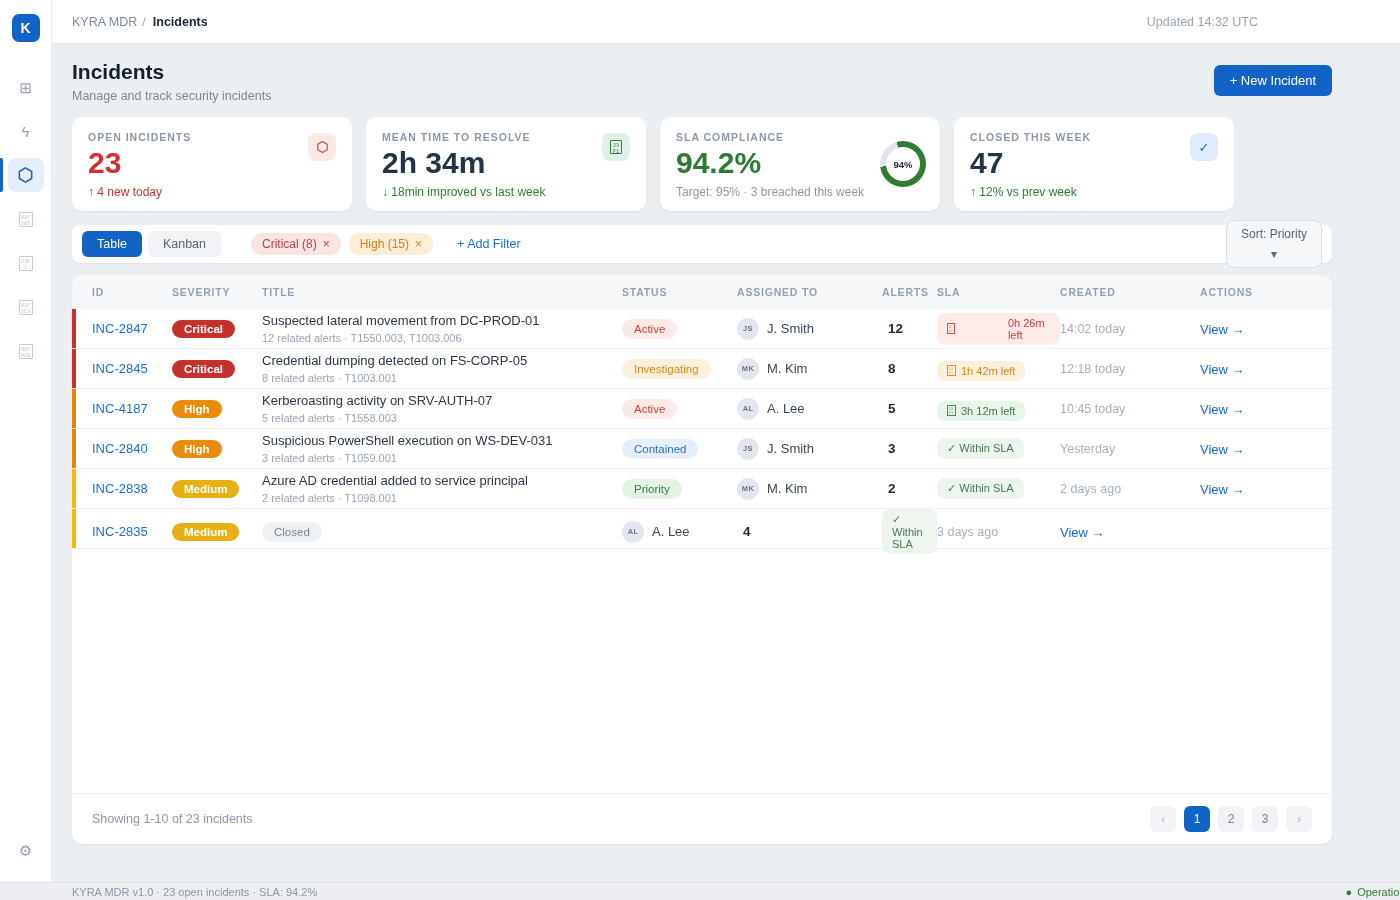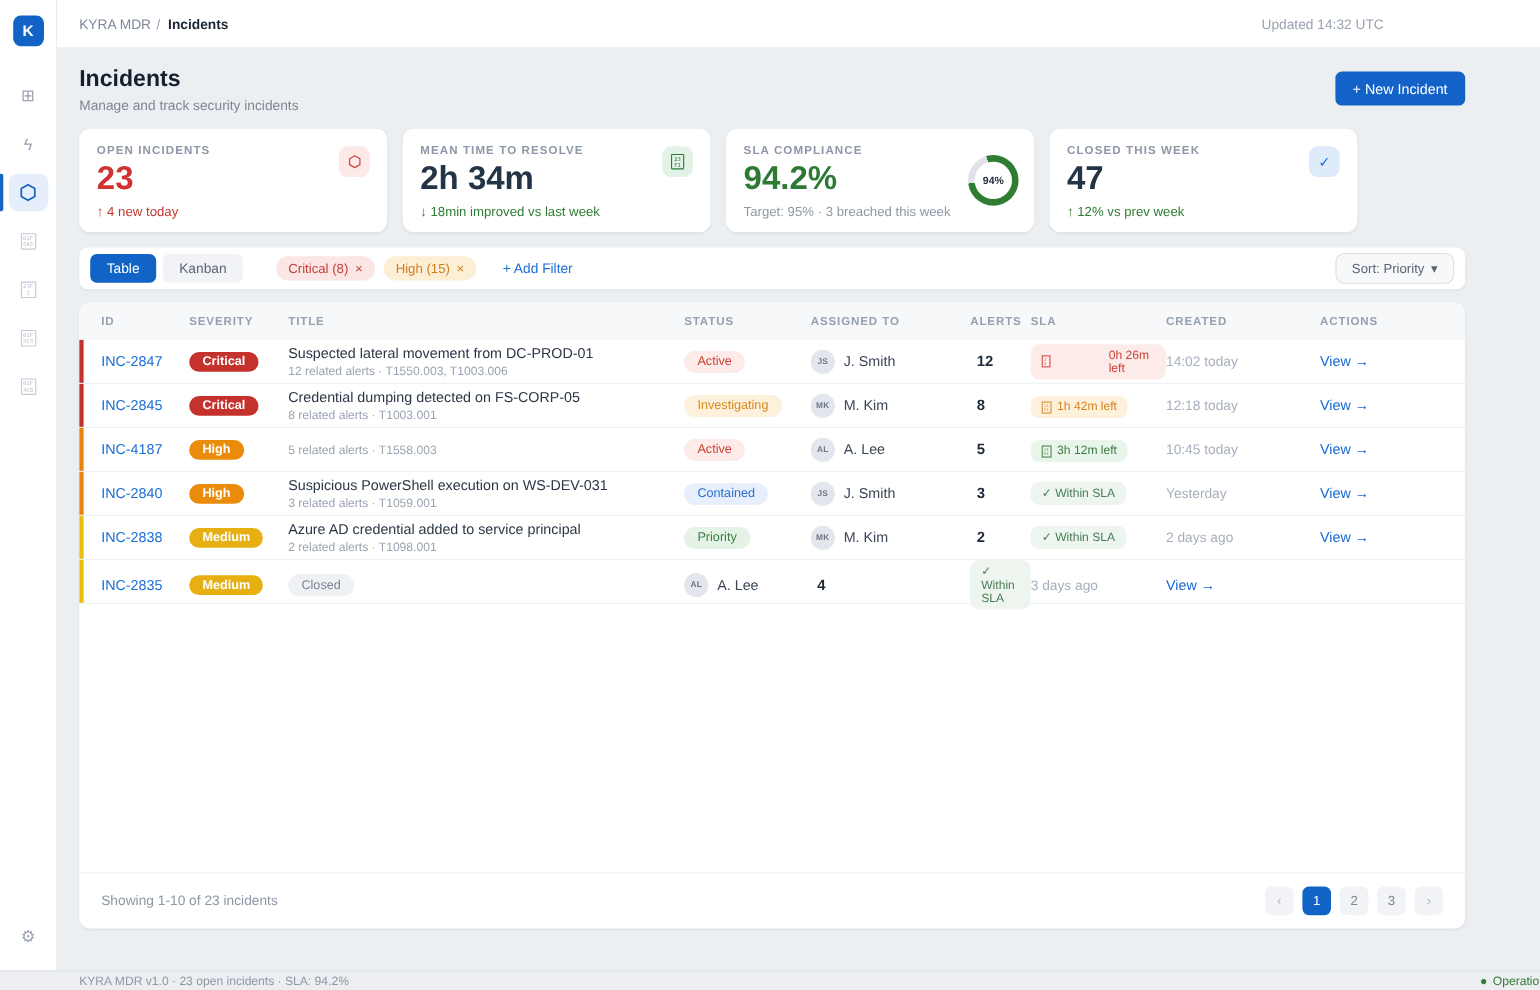--- a/index.html
+++ b/index.html
@@ -106,21 +106,21 @@
   .seg.off { background:#f1f3f6; color:#5b6575; margin-left:6px; }
   .chips { display:flex; gap:8px; margin-left:30px; }
   .chip { border-radius:999px; padding:4px 11px; font-size:12px; display:flex; align-items:center; gap:6px; cursor:pointer; }
   .chip.crit { background:#fbe5e5; color:#c2403a; }
   .chip.high { background:#fdeed6; color:#d07c1d; }
   .chip-x { cursor:pointer; font-size:12px; }
   .add-filter { margin-left:24px; color:#1a6fd4; font-size:12.5px; background:none; border:none; font-family:inherit; cursor:pointer; }
   .sortbtn {
     margin-left:auto; background:#f7f8fa; border:1px solid #d9dee5; border-radius:8px;
     color:#5b6575; font-size:12px; font-family:inherit; padding:6px 14px; cursor:pointer;
-    display:flex; align-items:center; gap:6px;
+    display:flex; align-items:center; gap:6px;flex-direction:column;
   }
 
   
   .panel {
     flex:1; min-height:0; background:#fff; border-radius:10px;
     box-shadow:0 1px 2px rgba(16,24,40,.06); margin-bottom:38px;
     display:flex; flex-direction:column; overflow:hidden;
   }
   .thead, .trow {
     display:grid;
@@ -373,20 +373,21 @@
                 <span>1h 42m left</span>
               </span></span>
           <span class="created">12:18 today</span>
           <span><a class="view-link">View →</a></span>
         </div>
 
         <div class="trow sev-high">
           <span class="id-link">INC-4187</span>
           <span><span class="pill high">High</span></span>
           <span>
+            <div class="t-title">Kerberoasting activity on SRV-AUTH-07</div>
             <div class="t-sub">5 related alerts · T1558.003</div>
           </span>
           <span><span class="status active">Active</span></span>
           <span class="assignee">
             <span class="avatar">AL</span>
             <span class="a-name">A. Lee</span>
           </span>
           <span class="alerts">5</span>
           <span><span class="sla green">
                 <span class="tofu-sm">23F3</span>

